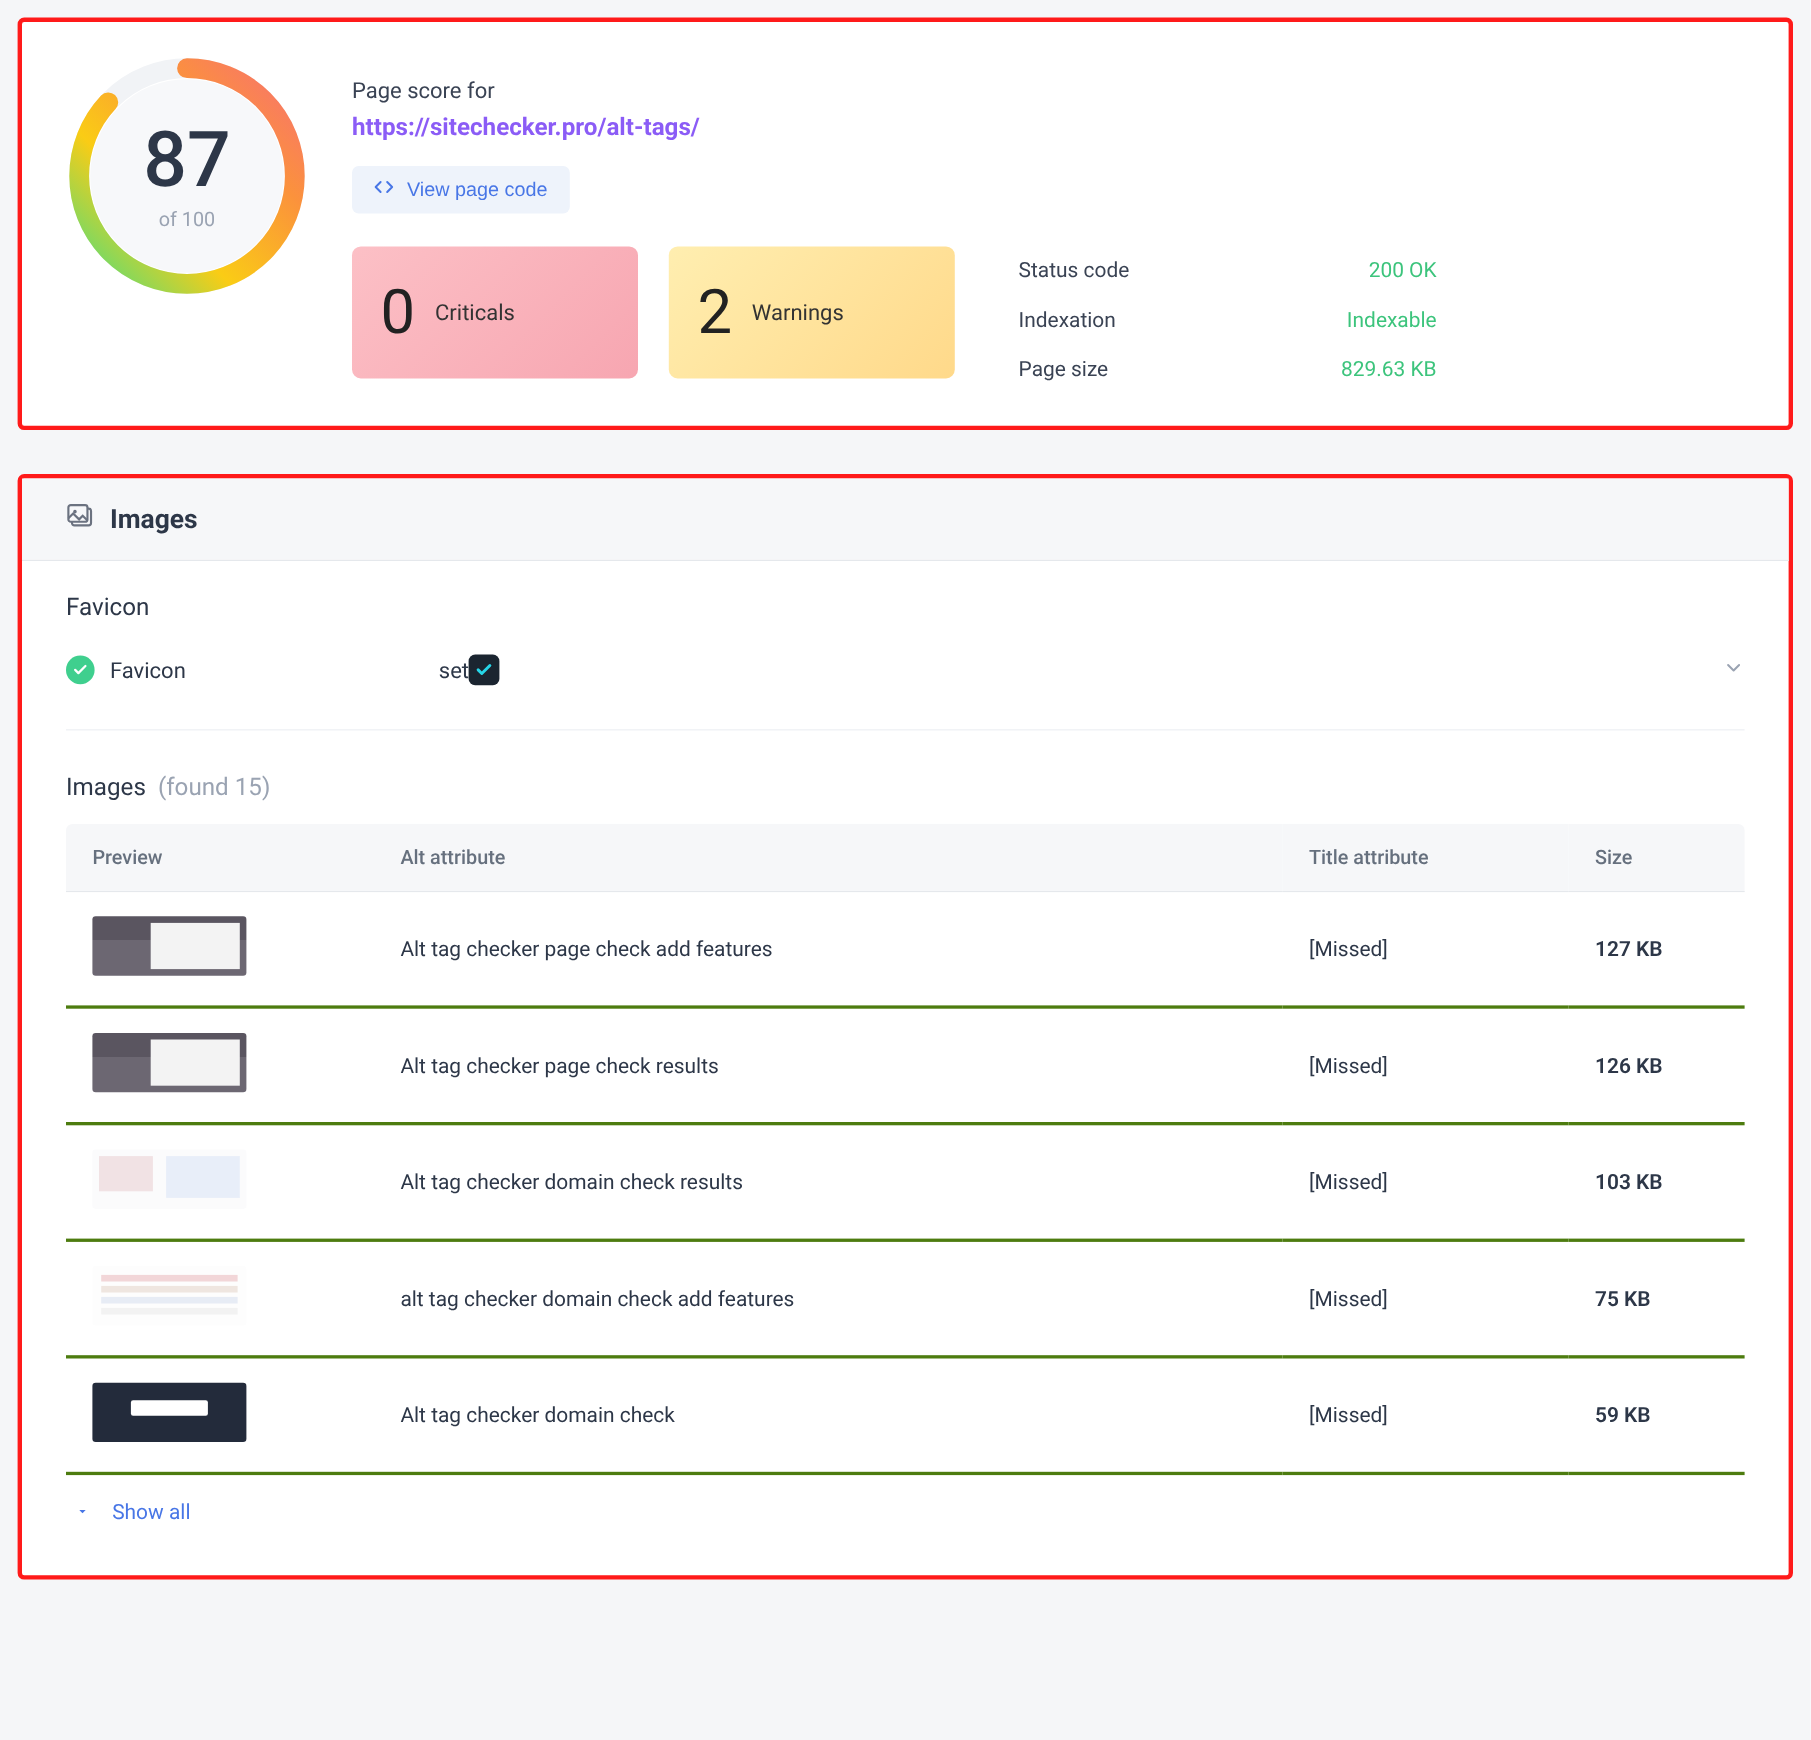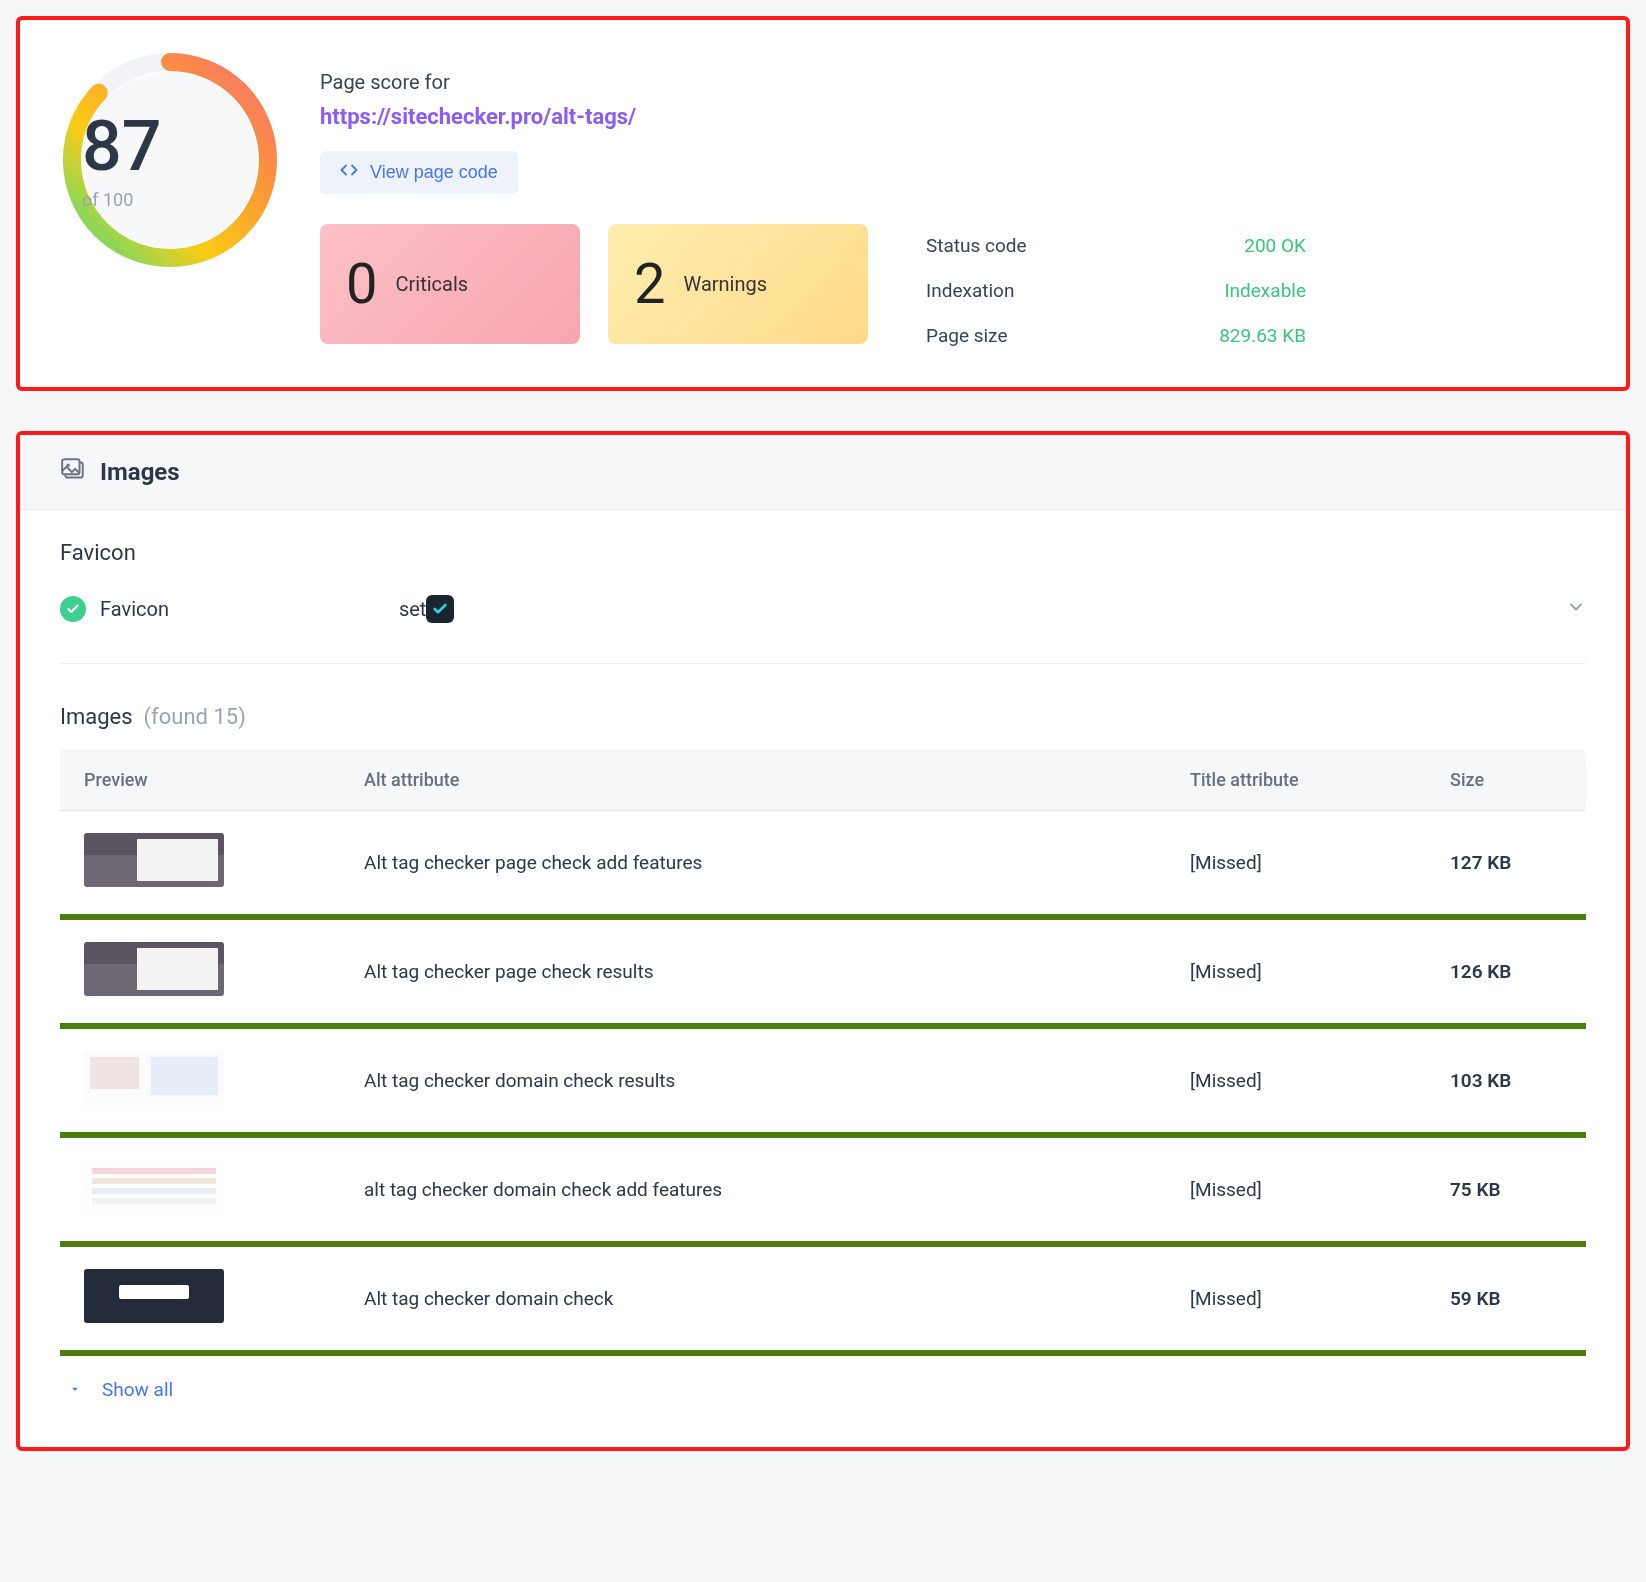--- a/index.html
+++ b/index.html
@@ -30,20 +30,21 @@
     flex-shrink: 0;
   }
   .gauge svg { transform: rotate(-90deg); }
   .gauge-inner {
     position: absolute;
     inset: 22px;
     background: #f7f8fa;
     border-radius: 50%;
     display: flex;
     flex-direction: column;
+    align-items: center;
     justify-content: center;
   }
   .gauge-score {
     font-size: 70px;
     font-weight: 500;
     color: #2d3748;
     line-height: 1;
   }
   .gauge-sub {
     font-size: 18px;
@@ -133,21 +134,21 @@
   table.imgtable { width:100%; border-collapse: collapse; }
   table.imgtable thead th {
     background:#f6f7f9; text-align:left; font-weight:500;
     font-size:18px; color:#66707e; padding:20px 24px;
     border-bottom:1px solid #e5e8ec;
   }
   table.imgtable thead th:first-child { border-top-left-radius:6px; }
   table.imgtable thead th:last-child { border-top-right-radius:6px; }
   table.imgtable tbody td {
     padding:22px 24px; font-size:19px; color:#2d3748;
-    border-bottom:6px solid #4d7c0f; vertical-align: middle;
+    border-bottom:3px solid #4d7c0f; vertical-align: middle;
   }
   .thumb {
     width: 140px; height: 54px; border-radius:3px; background:#e9ecef;
     display:inline-block; overflow:hidden; position:relative;
   }
   .missed { color:#e24b3a; }
   .size-col { font-weight:600; }
   .showall {
     display:flex; align-items:center; gap:20px; color:#4876e6;
     font-size:19px; padding:22px 8px 6px 8px; cursor:pointer;

